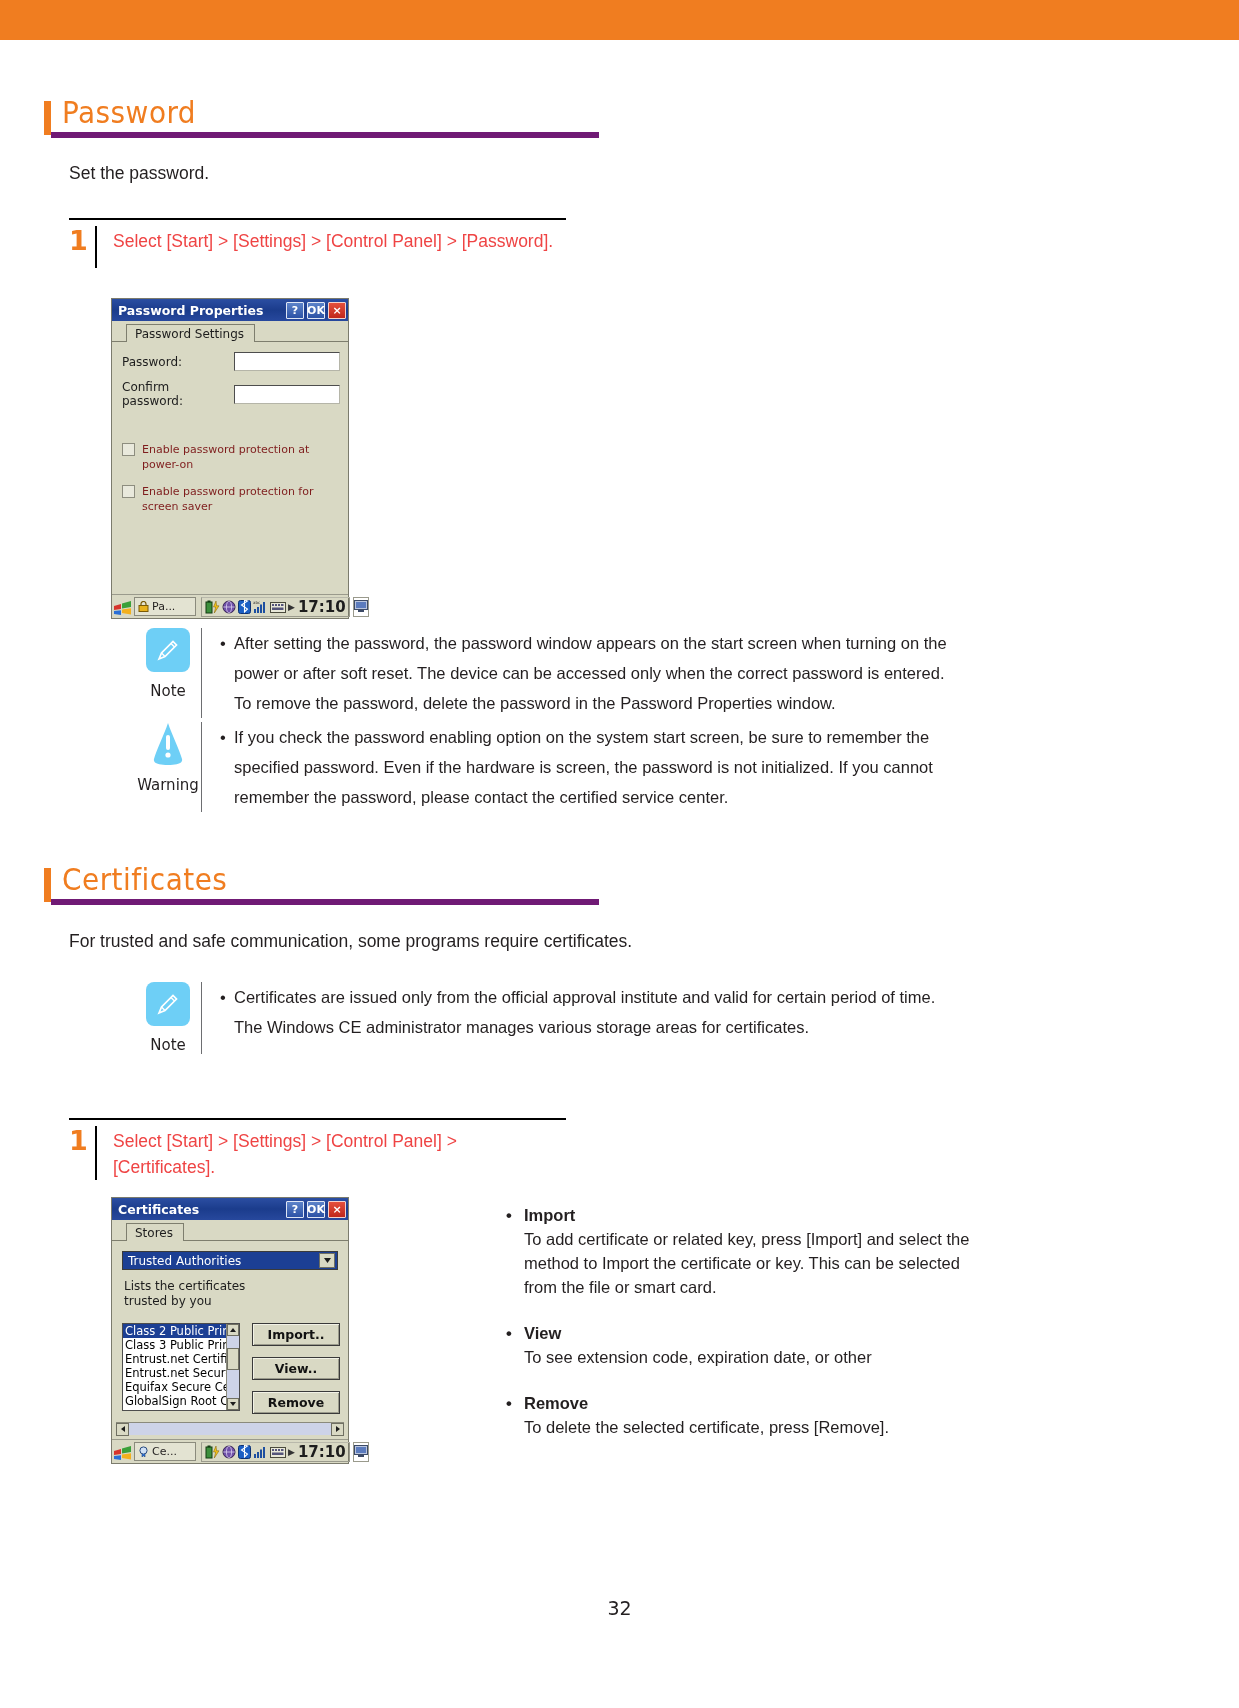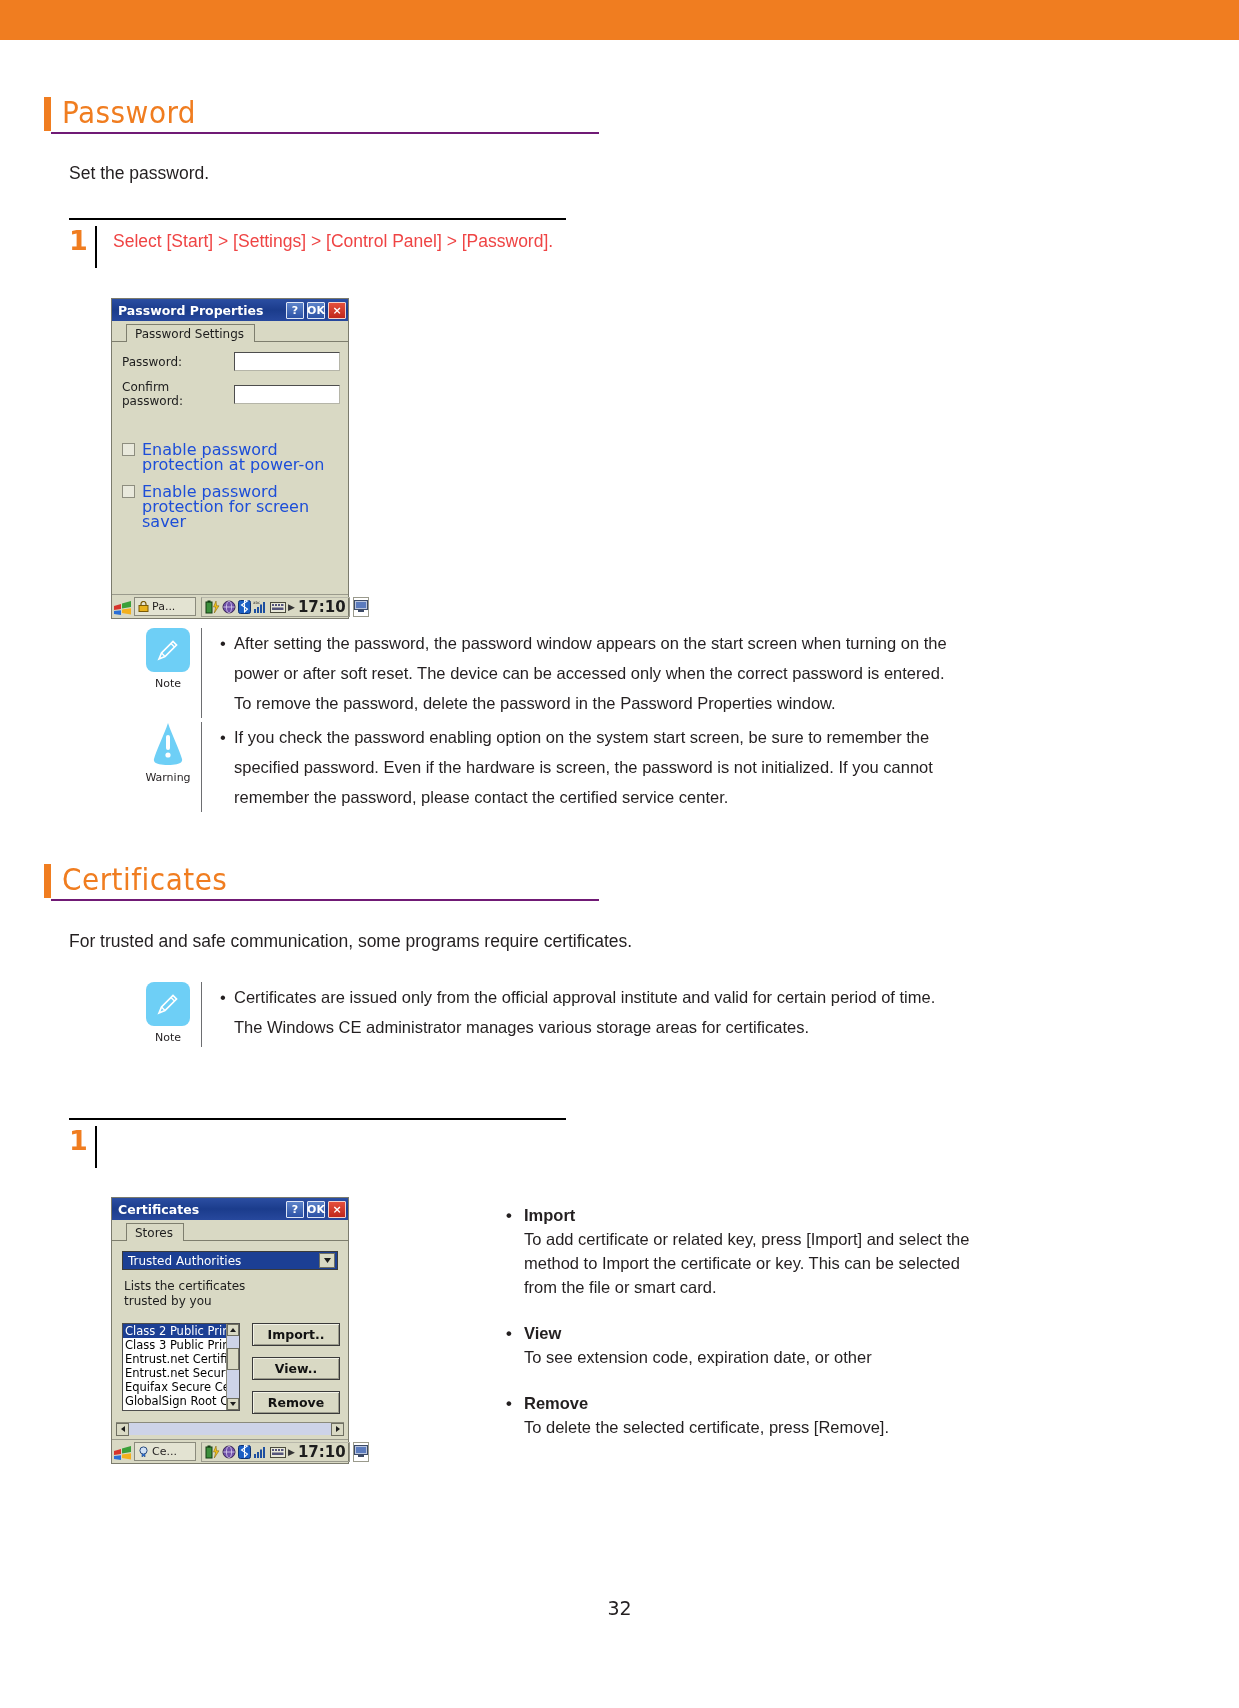--- a/index.html
+++ b/index.html
@@ -43,21 +43,21 @@
   .section-title {
     font-size: 31px;
     color: #f07d20;
     letter-spacing: .5px;
     font-weight: 400;
     line-height: 34px;
     padding-left: 11px;
     font-family: "DejaVu Sans", sans-serif;
     font-stretch: semi-condensed;
     flex: 1 1 auto;
-    border-bottom: 2px solid #701a75;
+    border-bottom: 6px solid #701a75;
     padding-bottom: 3px;
   }
 
   
   .body-text {
     position: absolute;
     font-size: 17.5px;
     color: #231f20;
     line-height: 26px;
   }
@@ -107,23 +107,23 @@
     align-items: center;
   }
   .callout-icon {
     width: 44px; height: 44px;
     border-radius: 8px;
     background: #6ecff6;
     display: flex; align-items: center; justify-content: center;
   }
   .callout-icon.warn { background: transparent; }
   .callout-icon-label {
-    font-size: 11px;
+    font-size: 15px;
     color: #231f20;
-    margin-top: 3px;
+    margin-top: 10px;
     line-height: 18px;
     font-family: "DejaVu Sans", sans-serif;
   }
   .callout-sep {
     width: 1px;
     background: #6d6e71;
     flex: 0 0 auto;
     margin-right: 18px;
   }
   .callout-body { font-size: 16.5px; line-height: 30px; color: #231f20; }
@@ -213,21 +213,21 @@
   }
   .ce-check { display: flex; align-items: flex-start; margin-top: 12px; }
   .ce-checkbox {
     width: 13px; height: 13px;
     background: #e9e9dc;
     border: 1px solid #8d8d7f;
     flex: 0 0 auto;
     margin-right: 7px;
     margin-top: 1px;
   }
-  .ce-check-label { font-size: 16px; color: #1d4ed8; line-height: 15px; }
+  .ce-check-label { font-size: 11px; color: #7f1d1d; line-height: 15px; }
 
   
   .ce-combo {
     height: 19px;
     background: #1c3f94;
     border: 1px solid #3a3a3a;
     display: flex; align-items: center;
     margin: 4px 6px 0 6px;
   }
   .ce-combo-text { color: #ffffff; font-size: 12px; padding-left: 5px; flex: 1 1 auto; }
@@ -515,20 +515,24 @@
       </div>
       <div style="padding-left:14px;">The Windows CE administrator manages various storage areas for certificates.</div>
     </div>
   </div>
 
   <div class="step" style="top:1118px; left:69px;">
     <div class="step-rule"></div>
     <div class="step-inner">
       <div class="step-num">1</div>
       <div class="step-divider"></div>
+      <div class="step-text">
+        <div>Select [Start] &gt; [Settings] &gt; [Control Panel] &gt;</div>
+        <div>[Certificates].</div>
+      </div>
     </div>
   </div>
 
   <div class="ce-shot" style="top:1197px; left:111px;">
     <div class="ce-titlebar">
       <div class="ce-title">Certificates</div>
       <div class="ce-tbtn">?</div>
       <div class="ce-tbtn">OK</div>
       <div class="ce-tbtn close">×</div>
     </div>

